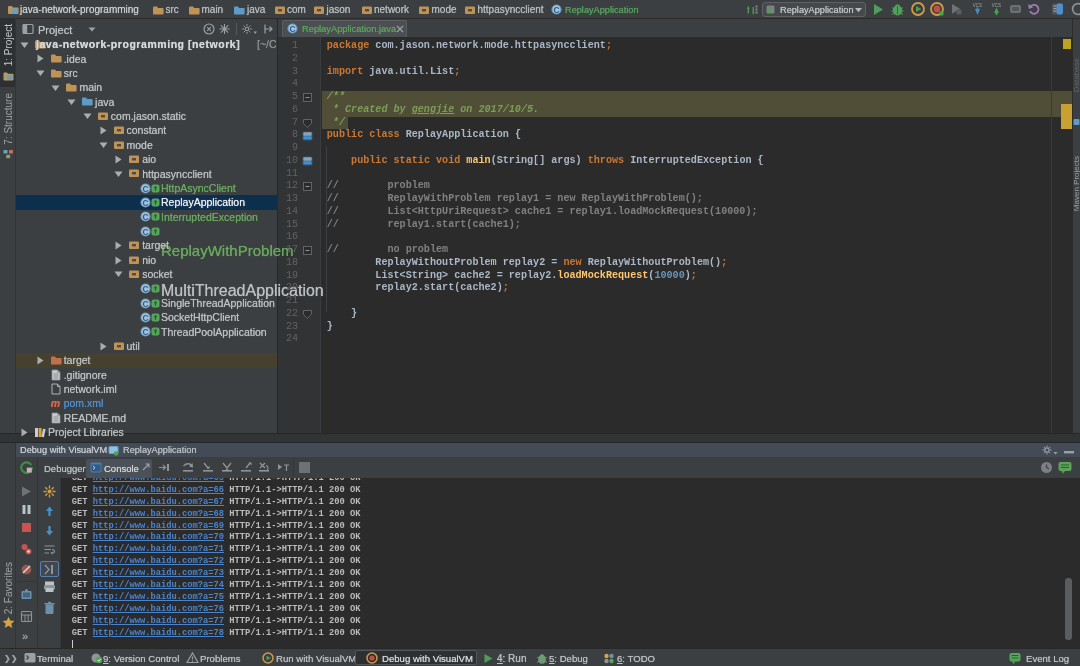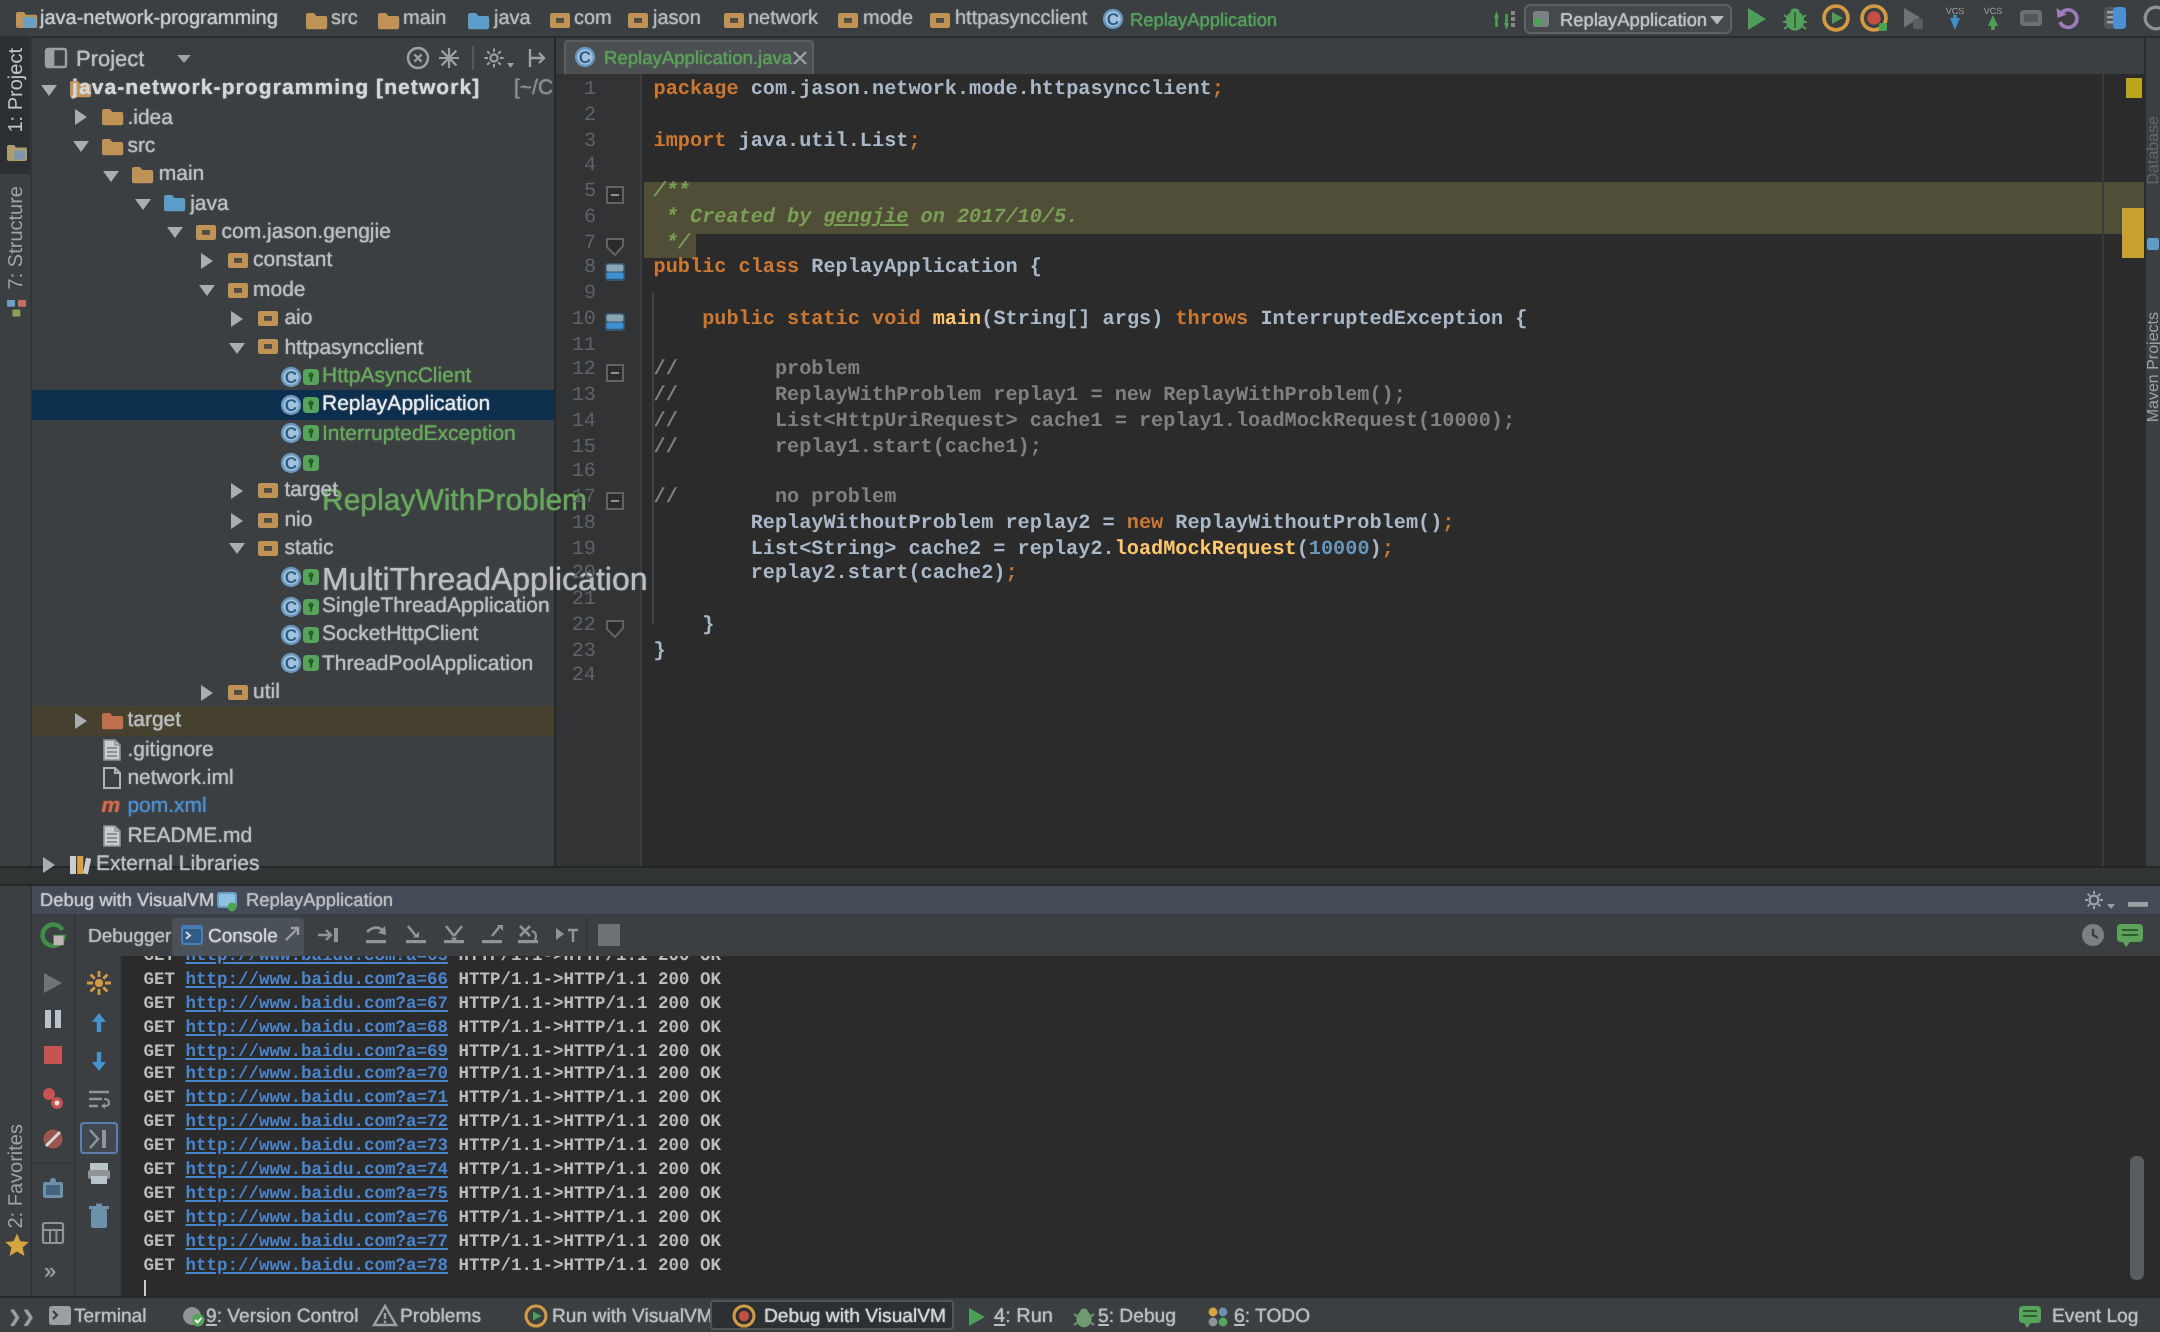--- a/index.html
+++ b/index.html
@@ -229,21 +229,21 @@
     <path d="M1 2.5 Q1 1.5 2 1.5 L5 1.5 L6.2 3 L10.8 3 Q11.6 3 11.6 4 L11.6 8.6 Q11.6 9.6 10.6 9.6 L1.8 9.6 Q1 9.6 1 8.6 Z" fill="#5d9cc8"></path>
   </svg>
 <div class="abs ui" style="left:95.1px;top:95.67999999999999px;color:#bbbfc2;font-size:10.5px">java</div>
 <svg class="abs" style="left:82.8px;top:113.35px;" width="9" height="7" viewBox="0 0 9 7">
     <path d="M0.5 0.5 L8.5 0.5 L4.5 6 Z" fill="#a9adb0"></path>
   </svg>
 <svg class="abs" style="left:96.8px;top:110.85px;" width="12" height="10" viewBox="0 0 12 10">
     <rect x="1" y="1.5" width="10" height="7.5" rx="1" fill="#bf9256"></rect>
     <rect x="4.0" y="4.0" width="4" height="2.4" fill="#3c3f41" opacity="0.85"></rect>
   </svg>
-<div class="abs ui" style="left:110.8px;top:110.05px;color:#bbbfc2;font-size:10.5px">com.jason.gengjie</div>
+<div class="abs ui" style="left:110.8px;top:110.05px;color:#bbbfc2;font-size:10.5px">com.jason.static</div>
 <svg class="abs" style="left:99.5px;top:126.22px;" width="7" height="9" viewBox="0 0 7 9">
     <path d="M0.5 0.5 L6.5 4.5 L0.5 8.5 Z" fill="#a9adb0"></path>
   </svg>
 <svg class="abs" style="left:112.5px;top:125.22px;" width="12" height="10" viewBox="0 0 12 10">
     <rect x="1" y="1.5" width="10" height="7.5" rx="1" fill="#bf9256"></rect>
     <rect x="4.0" y="4.0" width="4" height="2.4" fill="#3c3f41" opacity="0.85"></rect>
   </svg>
 <div class="abs ui" style="left:126.5px;top:124.42px;color:#bbbfc2;font-size:10.5px">constant</div>
 <svg class="abs" style="left:98.5px;top:142.08999999999997px;" width="9" height="7" viewBox="0 0 9 7">
     <path d="M0.5 0.5 L8.5 0.5 L4.5 6 Z" fill="#a9adb0"></path>
@@ -330,21 +330,21 @@
     <rect x="4.0" y="4.0" width="4" height="2.4" fill="#3c3f41" opacity="0.85"></rect>
   </svg>
 <div class="abs ui" style="left:142.2px;top:253.74999999999994px;color:#bbbfc2;font-size:10.5px">nio</div>
 <svg class="abs" style="left:114.19999999999999px;top:271.41999999999996px;" width="9" height="7" viewBox="0 0 9 7">
     <path d="M0.5 0.5 L8.5 0.5 L4.5 6 Z" fill="#a9adb0"></path>
   </svg>
 <svg class="abs" style="left:128.2px;top:268.91999999999996px;" width="12" height="10" viewBox="0 0 12 10">
     <rect x="1" y="1.5" width="10" height="7.5" rx="1" fill="#bf9256"></rect>
     <rect x="4.0" y="4.0" width="4" height="2.4" fill="#3c3f41" opacity="0.85"></rect>
   </svg>
-<div class="abs ui" style="left:142.2px;top:268.11999999999995px;color:#bbbfc2;font-size:10.5px">static</div>
+<div class="abs ui" style="left:142.2px;top:268.11999999999995px;color:#bbbfc2;font-size:10.5px">socket</div>
 <svg class="abs" style="left:139.5px;top:283.28999999999996px;" width="11" height="11" viewBox="0 0 11 11">
     <circle cx="5.5" cy="5.5" r="5.1" fill="#6897bb"></circle>
     <circle cx="5.5" cy="5.5" r="3.9" fill="#a3c3dd"></circle>
     <text x="5.5" y="8.7" text-anchor="middle" font-family="Liberation Sans" font-size="8.5" font-weight="bold" fill="#2c5e86">C</text>
   </svg>
 <svg class="abs" style="left:151px;top:284.28999999999996px;" width="9" height="9" viewBox="0 0 9 9">
     <rect x="0.5" y="0.5" width="8" height="8" rx="2" fill="#57a55c"></rect>
     <circle cx="4.5" cy="3.5" r="1.3" fill="#2b5e2e"></circle>
     <rect x="3.9" y="4" width="1.2" height="2.8" fill="#2b5e2e"></rect>
   </svg>
@@ -422,21 +422,21 @@
   </svg>
 <div class="abs ui" style="left:63.7px;top:411.82px;color:#bbbfc2;font-size:10.5px">README.md</div>
 <svg class="abs" style="left:21.0px;top:427.98999999999995px;" width="7" height="9" viewBox="0 0 7 9">
     <path d="M0.5 0.5 L6.5 4.5 L0.5 8.5 Z" fill="#a9adb0"></path>
   </svg>
 <svg class="abs" style="left:34.0px;top:425.98999999999995px;" width="12" height="12" viewBox="0 0 12 12">
     <rect x="1" y="2" width="3" height="9" fill="#c9cdd0"></rect>
     <rect x="4.6" y="2" width="3" height="9" fill="#d8a440"></rect>
     <rect x="8.2" y="3" width="2.6" height="8" transform="rotate(12 9.5 7)" fill="#c9cdd0"></rect>
   </svg>
-<div class="abs ui" style="left:48.0px;top:426.18999999999994px;color:#bbbfc2;font-size:10.5px">External Libraries</div>
+<div class="abs ui" style="left:48.0px;top:426.18999999999994px;color:#bbbfc2;font-size:10.5px">Project Libraries</div>
 <div class="abs" style="left:282px;top:19.5px;width:125px;height:17.5px;background:#4b4f52;border:1px solid #5a5e60;border-bottom:none;border-radius:2px 2px 0 0"></div>
 <svg class="abs" style="left:287px;top:23px;" width="11" height="11" viewBox="0 0 11 11">
     <circle cx="5.5" cy="5.5" r="5.1" fill="#6897bb"></circle>
     <circle cx="5.5" cy="5.5" r="3.9" fill="#a3c3dd"></circle>
     <text x="5.5" y="8.7" text-anchor="middle" font-family="Liberation Sans" font-size="8.5" font-weight="bold" fill="#2c5e86">C</text>
   </svg>
 <div class="abs ui" style="left:302px;top:24px;color:#5da25b;font-size:9.3px">ReplayApplication.java</div>
 <svg class="abs" style="left:396px;top:25px;" width="8" height="8" viewBox="0 0 8 8">
     <path d="M1 1 L7 7 M7 1 L1 7" stroke="#9aa0a3" stroke-width="1.2"></path>
   </svg>

